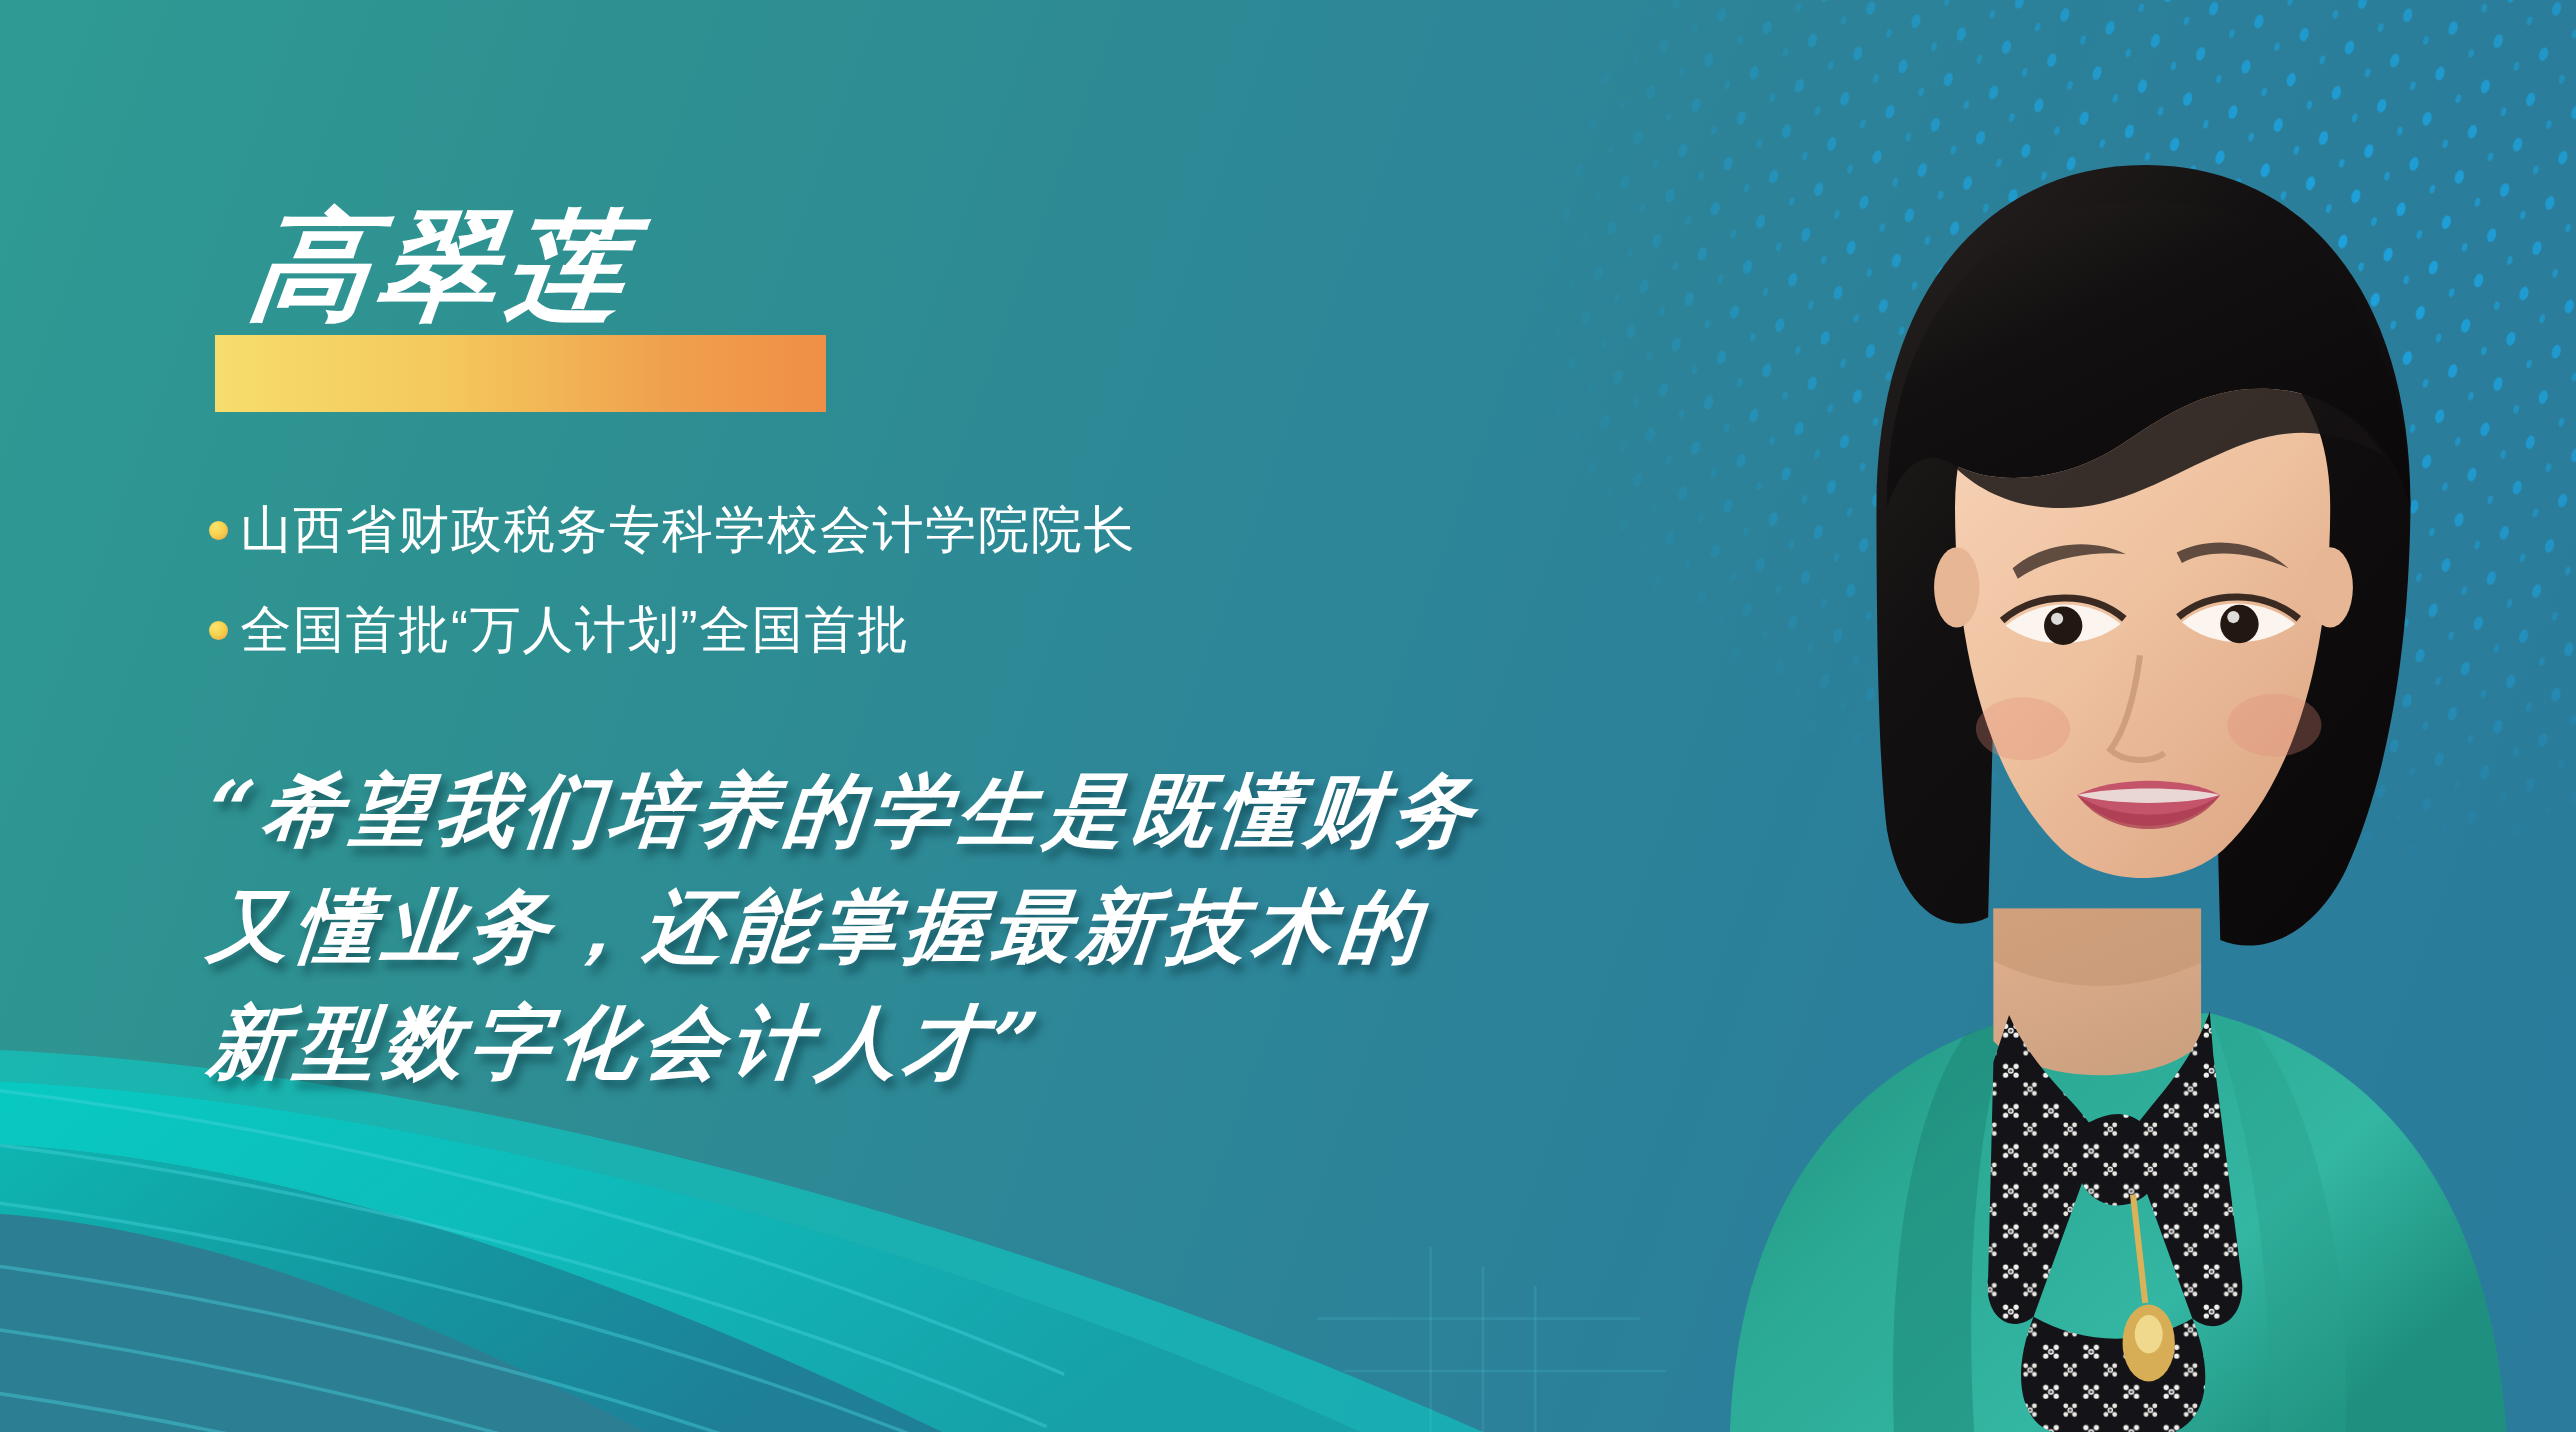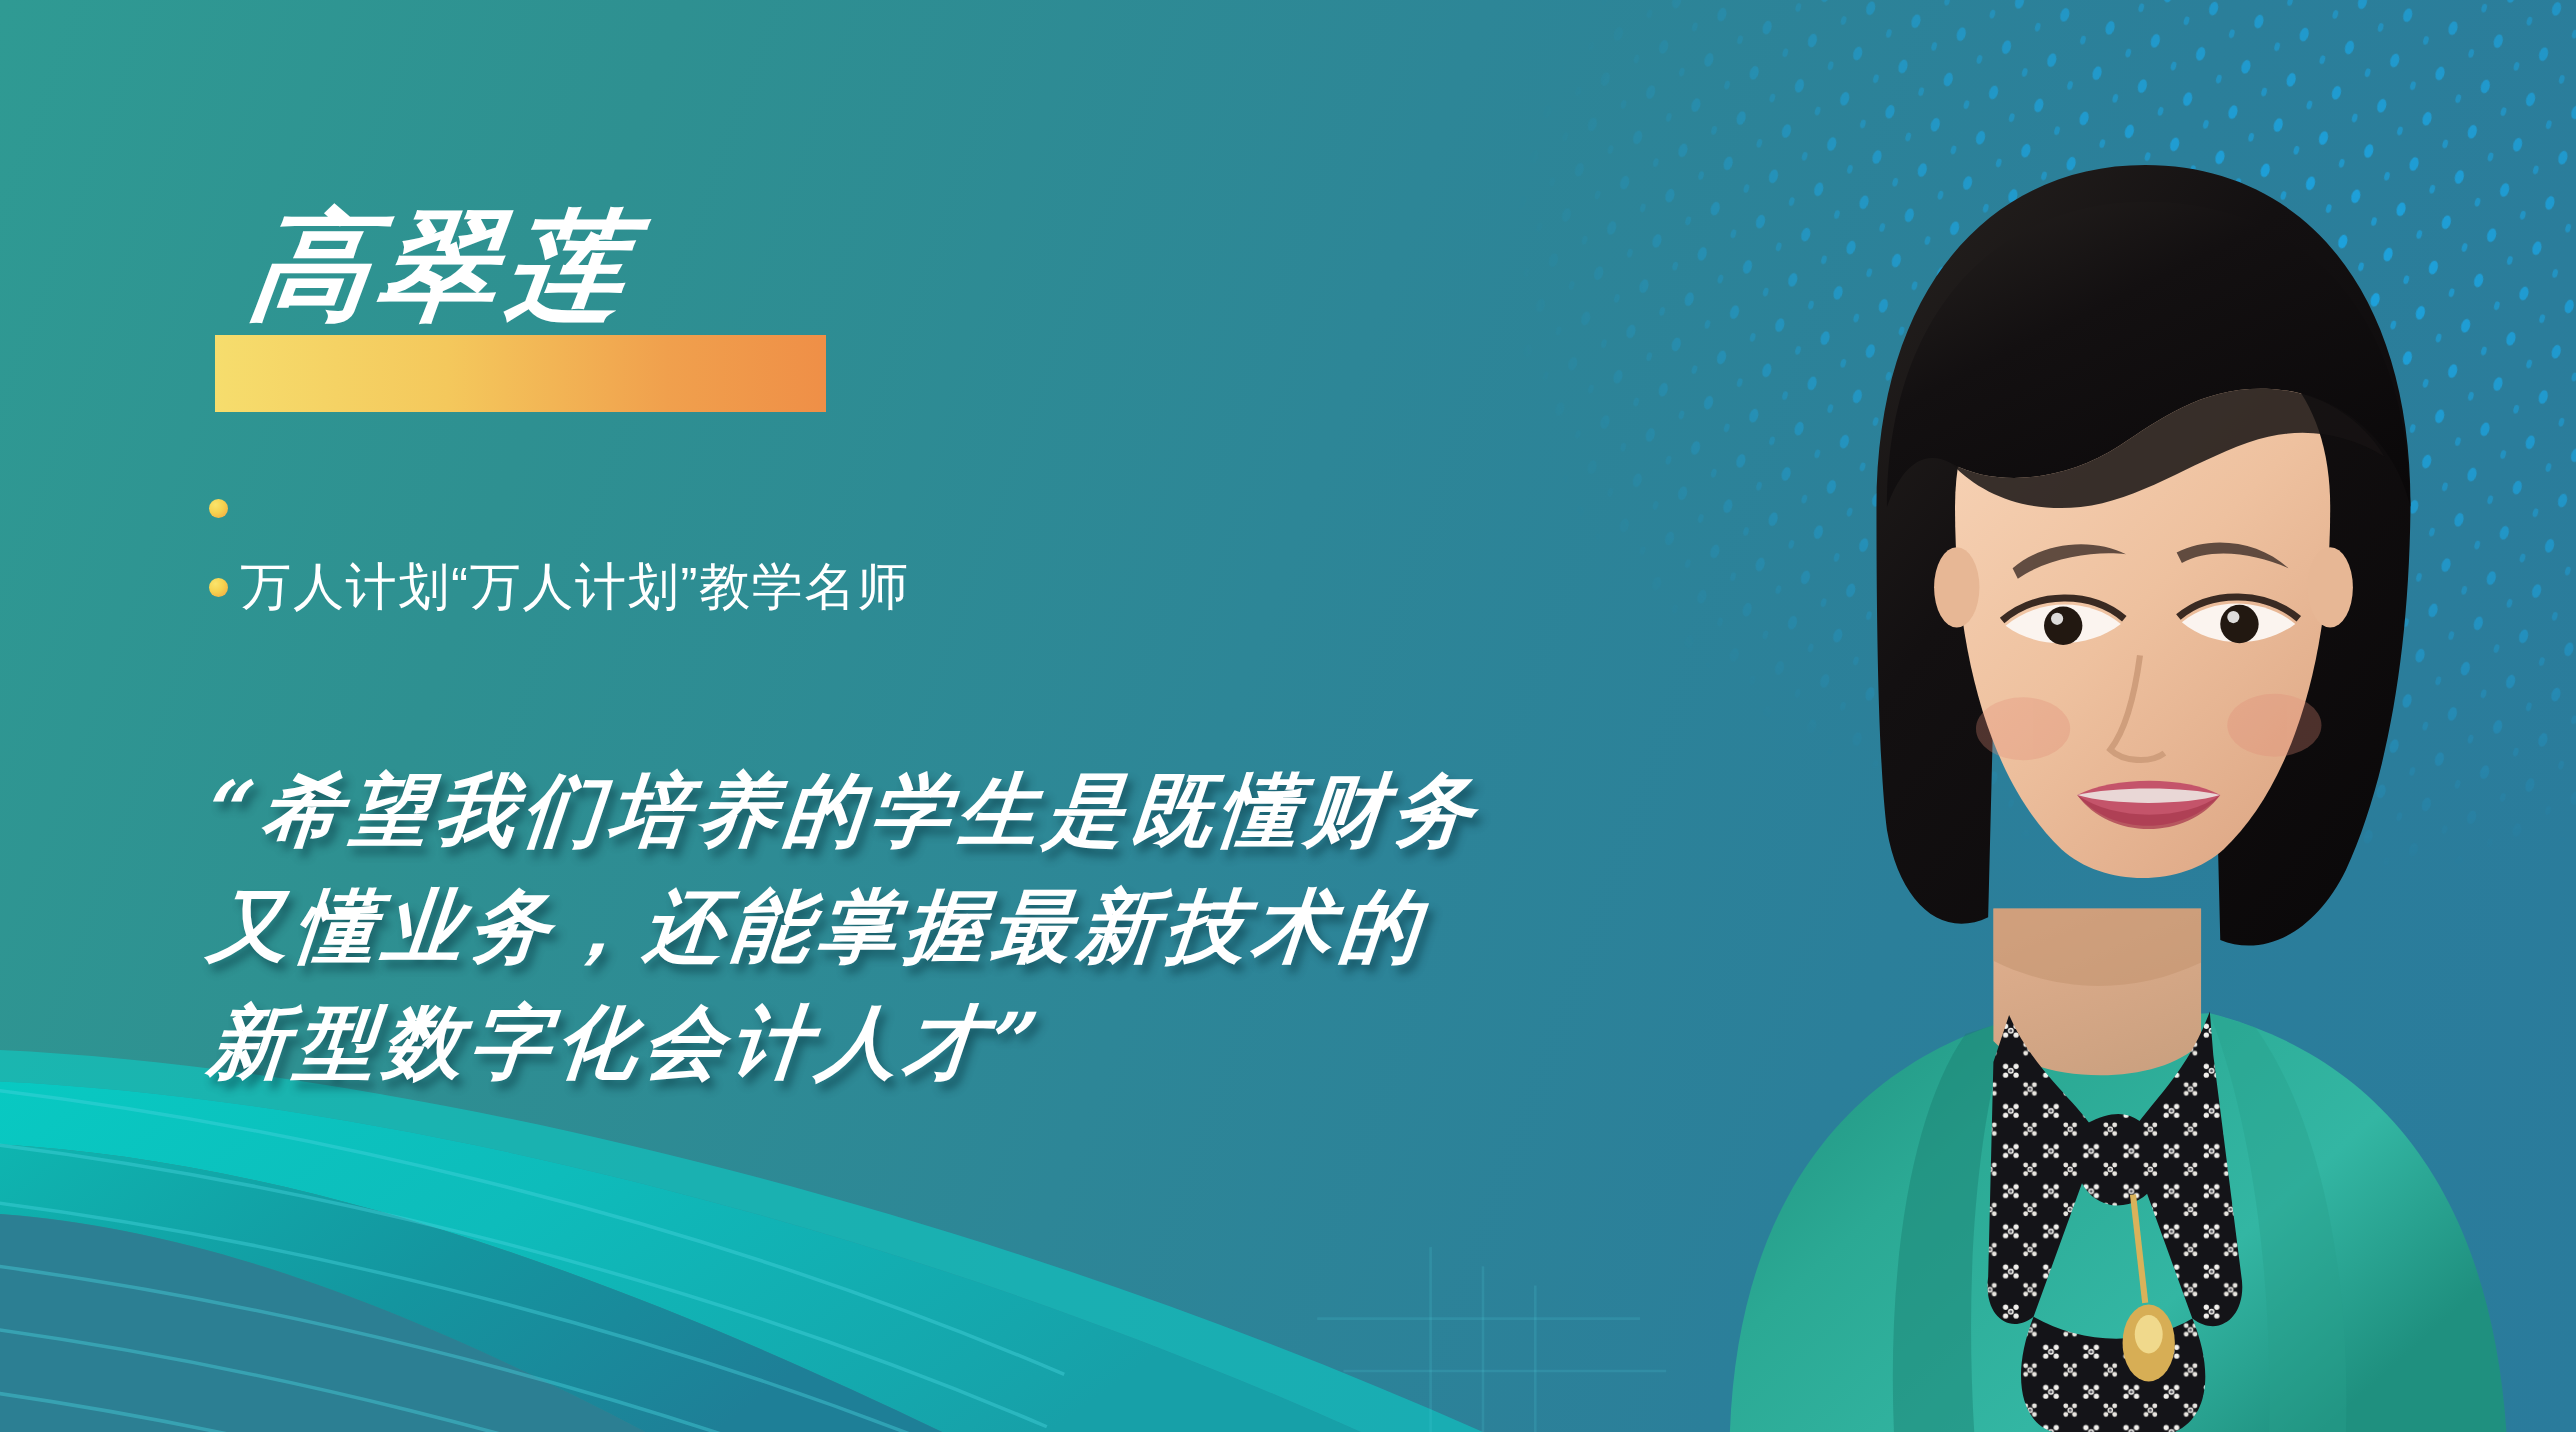--- a/index.html
+++ b/index.html
@@ -329,24 +329,25 @@
   <div class="content">
 
     <div class="name-block">
       <div class="name-bar"></div>
       <div class="name-text">高翠莲</div>
     </div>
 
     <div class="bullets">
       <div class="bullet-row">
         <span class="bullet-dot"></span>
+        <span class="bullet-text">山西省财政税务专科学校会计学院院长</span>
       </div>
       <div class="bullet-row">
         <span class="bullet-dot"></span>
-        <span class="bullet-text">万人计划“万人计划”教学名师</span>
+        <span class="bullet-text">全国首批“万人计划”全国首批</span>
       </div>
     </div>
 
     <div class="quote">
       <div class="quote-line">“希望我们培养的学生是既懂财务</div>
       <div class="quote-line">又懂业务，还能掌握最新技术的</div>
       <div class="quote-line">新型数字化会计人才”</div>
     </div>
 
   </div>

